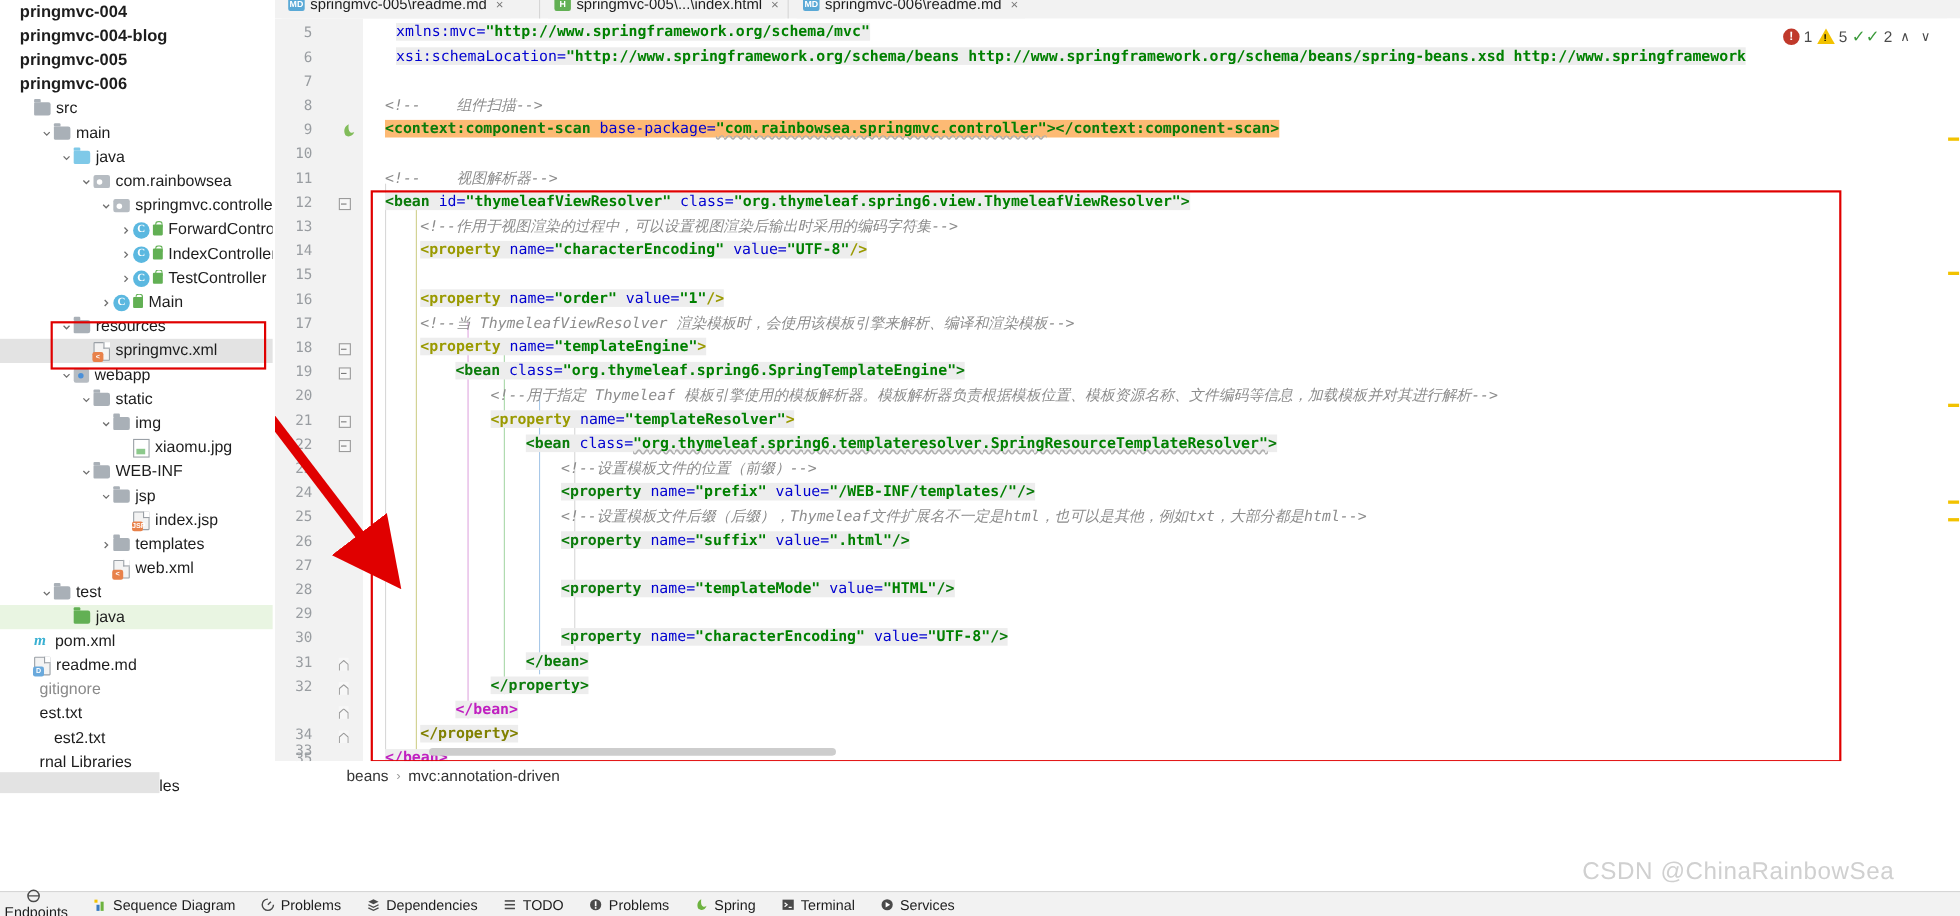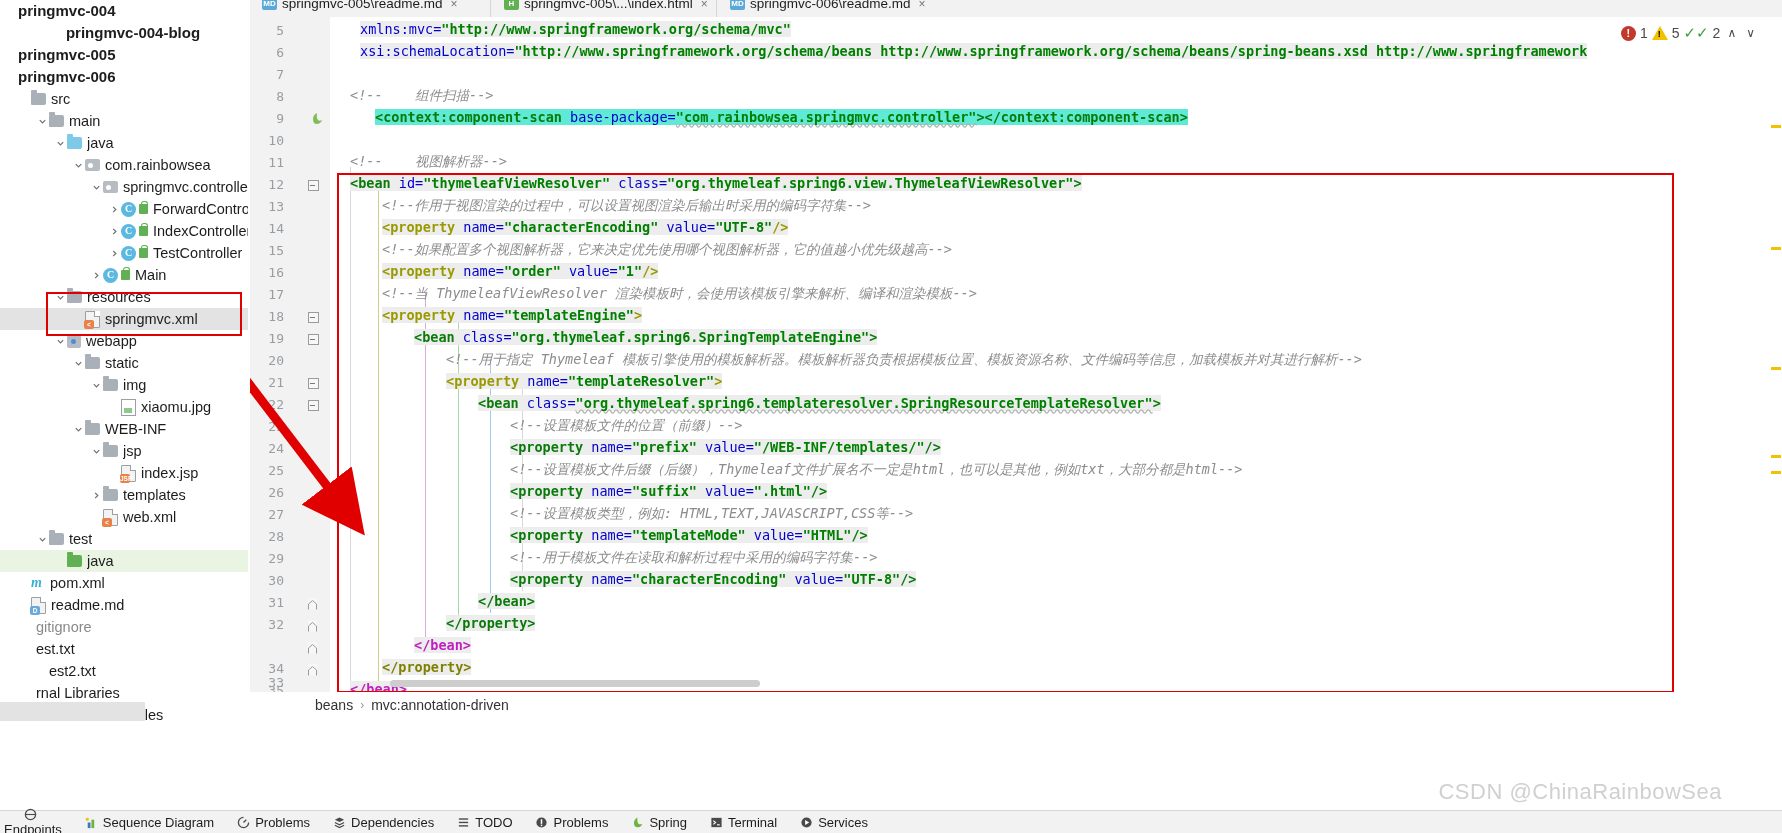--- a/index.html
+++ b/index.html
@@ -105,21 +105,21 @@
   }
   .foldmark.open::after{content:"";position:absolute;left:1px;top:3.5px;width:5px;height:1px;background:#7a7a7a;}
 
   .codearea{
     position:absolute;left:80px;top:0;right:0;height:100%;
     font-family:"DejaVu Sans Mono",monospace;font-size:13.5px;
     white-space:pre;
   }
   .cl{position:absolute;left:0;white-space:pre;}
   .hl{background:#ededed;}
-  .hly{background:#5eead4;margin-left:25px;}
+  .hly{background:#fdba74;}
   
   .t-tag{color:#0a7b0a;font-weight:bold;}
   .t-tagm{color:#c020c0;font-weight:bold;}
   .t-attr{color:#0000d0;font-weight:normal;}
   .t-val{color:#008000;font-weight:bold;}
   .t-com{color:#8c8c8c;font-style:italic;}
   .t-olive{color:#9a9a00;font-weight:bold;}
   .t-oliveg{color:#808000;font-weight:bold;}
   .squig{text-decoration:underline wavy #b0b0b0;text-decoration-skip-ink:none;}
 
@@ -183,21 +183,21 @@
 <body>
 
 <div class="app">
 
   <div class="tree" id="tree">
       <div class="tnode bold" style="padding-left: 0px;">
         <span class="arrow"></span>
         <span class="ico" style="width:0"></span>
         <span class="tlabel">pringmvc-004</span>
       </div>
-      <div class="tnode bold" style="padding-left: 0px; justify-content: center;">
+      <div class="tnode bold" style="padding-left: 0px;">
         <span class="arrow"></span>
         <span class="ico" style="width:0"></span>
         <span class="tlabel">pringmvc-004-blog</span>
       </div>
       <div class="tnode bold" style="padding-left: 0px;">
         <span class="arrow"></span>
         <span class="ico" style="width:0"></span>
         <span class="tlabel">pringmvc-005</span>
       </div>
       <div class="tnode bold" style="padding-left: 0px;">
@@ -578,21 +578,20 @@
       <div class="cl" style="left:20px;top:92px;"><span class="hly"><span class="t-tag">&lt;context:component-scan </span><span class="t-attr">base-package=</span><span class="t-val squig">"com.rainbowsea.springmvc.controller"</span><span class="t-tag">&gt;&lt;/context:component-scan&gt;</span></span></div>
 
       <div class="cl" style="left:20px;top:136px;"><span class="t-com">&lt;!--    视图解析器--&gt;</span></div>
 
       <div class="cl" style="left:20px;top:158px;"><span class="hl"><span class="t-tag">&lt;bean </span><span class="t-attr">id=</span><span class="t-val">"thymeleafViewResolver" </span><span class="t-attr">class=</span><span class="t-val">"org.thymeleaf.spring6.view.ThymeleafViewResolver"</span><span class="t-tag">&gt;</span></span></div>
 
       <div class="cl" style="left:52px;top:180px;"><span class="t-com">&lt;!--作用于视图渲染的过程中，可以设置视图渲染后输出时采用的编码字符集--&gt;</span></div>
 
       <div class="cl" style="left:52px;top:202px;"><span class="hl"><span class="t-olive">&lt;property </span><span class="t-attr">name=</span><span class="t-val">"characterEncoding" </span><span class="t-attr">value=</span><span class="t-val">"UTF-8"</span><span class="t-olive">/&gt;</span></span></div>
 
-      <div class="cl" style="left:52px;top:224px;"><span class="t-com">&lt;!--如果配置多个视图解析器，它来决定优先使用哪个视图解析器，它的值越小优先级越高--&gt;</span></div>
 
       <div class="cl" style="left:52px;top:246px;"><span class="hl"><span class="t-olive">&lt;property </span><span class="t-attr">name=</span><span class="t-val">"order" </span><span class="t-attr">value=</span><span class="t-val">"1"</span><span class="t-olive">/&gt;</span></span></div>
 
       <div class="cl" style="left:52px;top:268px;"><span class="t-com">&lt;!--当 ThymeleafViewResolver 渲染模板时，会使用该模板引擎来解析、编译和渲染模板--&gt;</span></div>
 
       <div class="cl" style="left:52px;top:290px;"><span class="hl"><span class="t-olive">&lt;property </span><span class="t-attr">name=</span><span class="t-val">"templateEngine"</span><span class="t-olive">&gt;</span></span></div>
 
       <div class="cl" style="left:84px;top:312px;"><span class="hl"><span class="t-tag">&lt;bean </span><span class="t-attr">class=</span><span class="t-val">"org.thymeleaf.spring6.SpringTemplateEngine"</span><span class="t-tag">&gt;</span></span></div>
 
       <div class="cl" style="left:116px;top:334px;"><span class="t-com">&lt;!--用于指定 Thymeleaf 模板引擎使用的模板解析器。模板解析器负责根据模板位置、模板资源名称、文件编码等信息，加载模板并对其进行解析--&gt;</span></div>
@@ -602,25 +601,23 @@
       <div class="cl" style="left:148px;top:378px;"><span class="hl"><span class="t-tag">&lt;bean </span><span class="t-attr">class=</span><span class="t-val squig">"org.thymeleaf.spring6.templateresolver.SpringResourceTemplateResolver"</span><span class="t-tag">&gt;</span></span></div>
 
       <div class="cl" style="left:180px;top:400px;"><span class="t-com">&lt;!--设置模板文件的位置（前缀）--&gt;</span></div>
 
       <div class="cl" style="left:180px;top:422px;"><span class="hl"><span class="t-tag">&lt;property </span><span class="t-attr">name=</span><span class="t-val">"prefix" </span><span class="t-attr">value=</span><span class="t-val">"/WEB-INF/templates/"</span><span class="t-tag">/&gt;</span></span></div>
 
       <div class="cl" style="left:180px;top:444px;"><span class="t-com">&lt;!--设置模板文件后缀（后缀），Thymeleaf文件扩展名不一定是html，也可以是其他，例如txt，大部分都是html--&gt;</span></div>
 
       <div class="cl" style="left:180px;top:466px;"><span class="hl"><span class="t-tag">&lt;property </span><span class="t-attr">name=</span><span class="t-val">"suffix" </span><span class="t-attr">value=</span><span class="t-val">".html"</span><span class="t-tag">/&gt;</span></span></div>
 
-      <div class="cl" style="left:180px;top:488px;"><span class="t-com">&lt;!--设置模板类型，例如: HTML,TEXT,JAVASCRIPT,CSS等--&gt;</span></div>
 
       <div class="cl" style="left:180px;top:510px;"><span class="hl"><span class="t-tag">&lt;property </span><span class="t-attr">name=</span><span class="t-val">"templateMode" </span><span class="t-attr">value=</span><span class="t-val">"HTML"</span><span class="t-tag">/&gt;</span></span></div>
 
-      <div class="cl" style="left:180px;top:532px;"><span class="t-com">&lt;!--用于模板文件在读取和解析过程中采用的编码字符集--&gt;</span></div>
 
       <div class="cl" style="left:180px;top:554px;"><span class="hl"><span class="t-tag">&lt;property </span><span class="t-attr">name=</span><span class="t-val">"characterEncoding" </span><span class="t-attr">value=</span><span class="t-val">"UTF-8"</span><span class="t-tag">/&gt;</span></span></div>
 
       <div class="cl" style="left:148px;top:576px;"><span class="hl"><span class="t-tag">&lt;/bean&gt;</span></span></div>
 
       <div class="cl" style="left:116px;top:598px;"><span class="hl"><span class="t-tag">&lt;/property&gt;</span></span></div>
 
       <div class="cl" style="left:84px;top:620px;"><span class="hl"><span class="t-tagm">&lt;/bean&gt;</span></span></div>
 
       <div class="cl" style="left:52px;top:642px;"><span class="hl"><span class="t-oliveg">&lt;/property&gt;</span></span></div>

